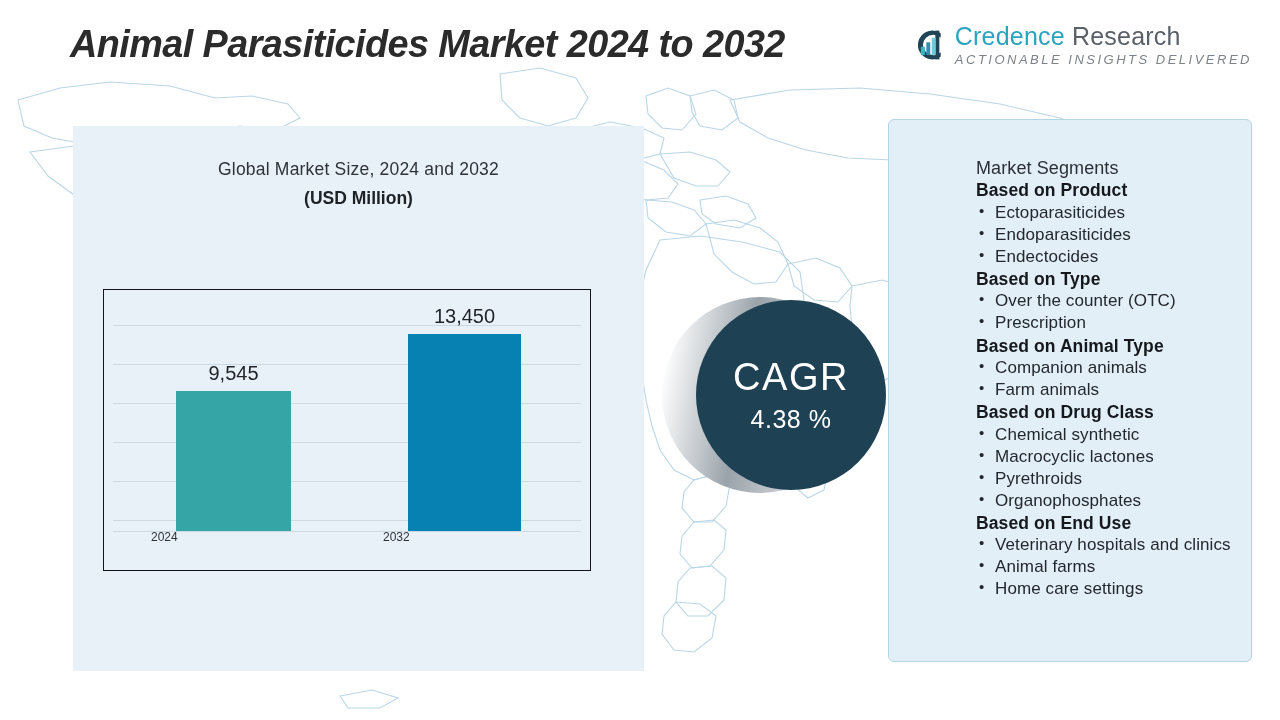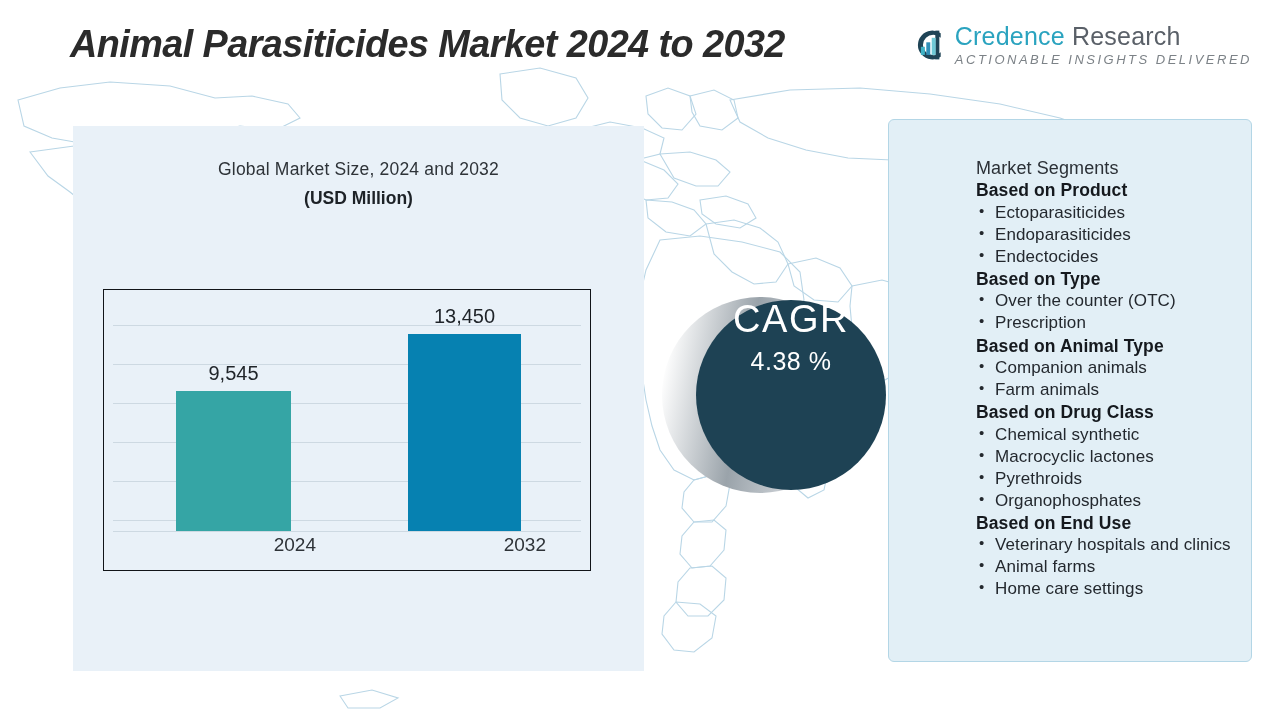--- a/index.html
+++ b/index.html
@@ -133,23 +133,23 @@
   }
   .bar-label {
     position: absolute;
     text-align: center;
     font-size: 20px;
     color: #1f2429;
     white-space: nowrap;
   }
   .cat-label {
     position: absolute;
-    bottom: 14px;
-    text-align: right;
-    font-size: 19px;
+    bottom: 26px;
+    text-align: left;
+    font-size: 12px;
     color: #2e3338;
     white-space: nowrap;
   }
 
   
   .cagr-wrap {
     position: absolute;
     left: 662px;
     top: 297px;
     width: 230px;
@@ -165,20 +165,21 @@
   }
   .cagr-circle {
     position: absolute;
     left: 34px; top: 3px;
     width: 190px; height: 190px;
     border-radius: 50%;
     background: #1e4254;
     display: flex;
     flex-direction: column;
     align-items: center;
+    justify-content: center;
     color: #ffffff;
   }
   .cagr-word {
     font-size: 38px;
     letter-spacing: 1.5px;
     line-height: 1;
   }
   .cagr-value {
     margin-top: 11px;
     font-size: 25px;

